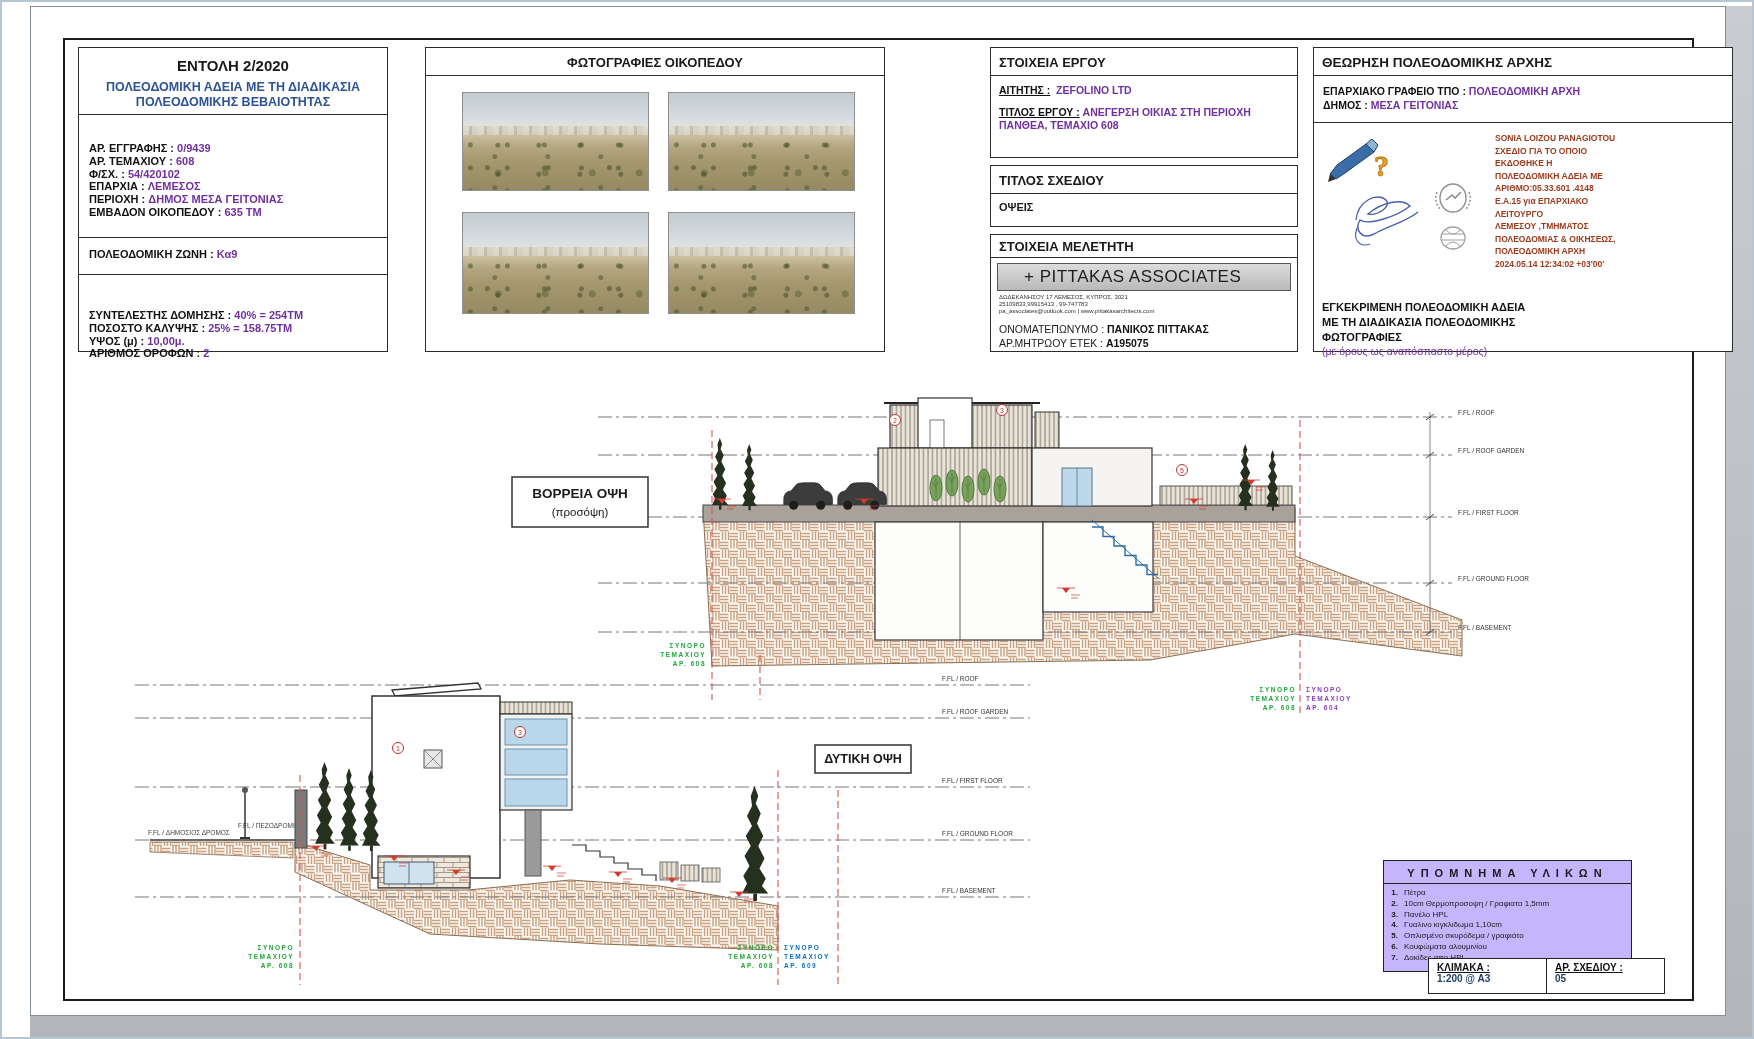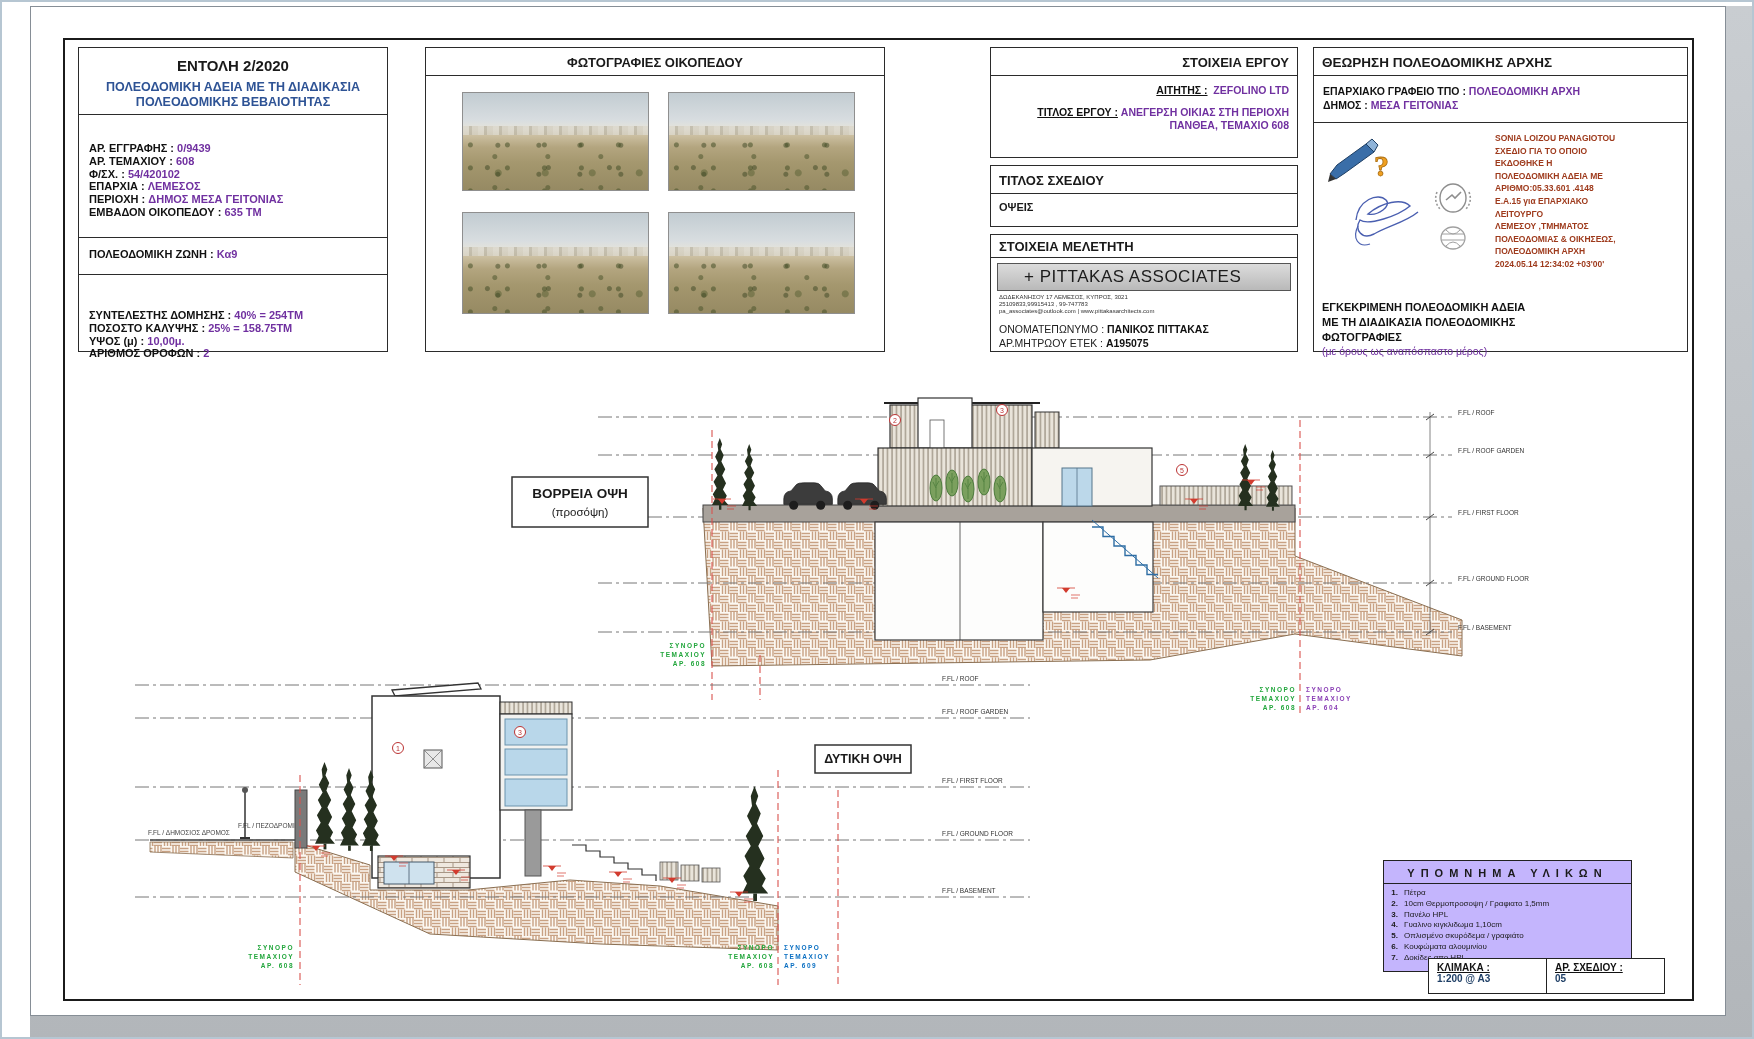--- a/index.html
+++ b/index.html
@@ -93,21 +93,21 @@
 </div>
 
 <div class="panel" style="left:425px;top:47px;width:460px;height:305px;">
   <div class="p-head" style="text-align:center;">ΦΩΤΟΓΡΑΦΙΕΣ ΟΙΚΟΠΕΔΟΥ</div>
 </div>
 <div class="photo" style="left:462px;top:92px;width:185px;height:97px;"></div>
 <div class="photo" style="left:668px;top:92px;width:185px;height:97px;"></div>
 <div class="photo" style="left:462px;top:212px;width:185px;height:100px;"></div>
 <div class="photo" style="left:668px;top:212px;width:185px;height:100px;"></div>
 
-<div class="pbox" style="left:990px;top:47px;width:308px;height:111px;text-align:right;">
+<div class="pbox" style="left:990px;top:47px;width:308px;height:111px;">
   <div class="p-head">ΣΤΟΙΧΕΙΑ ΕΡΓΟΥ</div>
   <div style="padding:8px 8px 0 8px;font-size:10.5px;line-height:13px;">
     <div><span class="ulbl">ΑΙΤΗΤΗΣ :</span>&nbsp; <span class="val">ZEFOLINO LTD</span></div>
     <div style="margin-top:9px;"><span class="ulbl">ΤΙΤΛΟΣ ΕΡΓΟΥ :</span> <span class="val">ΑΝΕΓΕΡΣΗ ΟΙΚΙΑΣ ΣΤΗ ΠΕΡΙΟΧΗ ΠΑΝΘΕΑ, ΤΕΜΑΧΙΟ 608</span></div>
   </div>
 </div>
 <div class="pbox" style="left:990px;top:165px;width:308px;height:62px;">
   <div class="p-head">ΤΙΤΛΟΣ ΣΧΕΔΙΟΥ</div>
   <div style="padding:7px 8px;font-size:11px;font-weight:bold;">ΟΨΕΙΣ</div>
 </div>
@@ -118,21 +118,21 @@
     <div>ΔΩΔΕΚΑΝΗΣΟΥ 17 ΛΕΜΕΣΟΣ, ΚΥΠΡΟΣ, 3021</div>
     <div>25109833,99915413 , 99-747783</div>
     <div>pa_associates@outlook.com | www.pittakasarchitects.com</div>
   </div>
   <div style="padding:6px 8px 0 8px;font-size:10.5px;line-height:14px;">
     <div><span style="color:#222;margin-top:26px;">ΟΝΟΜΑΤΕΠΩΝΥΜΟ :</span> <span class="lbl">ΠΑΝΙΚΟΣ ΠΙΤΤΑΚΑΣ</span></div>
     <div><span style="color:#222;">ΑΡ.ΜΗΤΡΩΟΥ ΕΤΕΚ :</span> <span class="lbl">A195075</span></div>
   </div>
 </div>
 
-<div class="panel" style="left:1313px;top:47px;width:375px;height:305px;">
+<div class="panel" style="left:1313px;top:47px;width:420px;height:305px;">
   <div class="p-head" style="font-size:13.5px;">ΘΕΩΡΗΣΗ ΠΟΛΕΟΔΟΜΙΚΗΣ ΑΡΧΗΣ</div>
   <div style="padding:8px 9px 0 9px;font-size:10.5px;line-height:14px;border-bottom:1.5px solid #2b2b2b;padding-bottom:10px;">
     <div><span class="lbl">ΕΠΑΡΧΙΑΚΟ ΓΡΑΦΕΙΟ ΤΠΟ :</span> <span class="val">ΠΟΛΕΟΔΟΜΙΚΗ ΑΡΧΗ</span></div>
     <div><span class="lbl">ΔΗΜΟΣ :</span> <span class="val">ΜΕΣΑ ΓΕΙΤΟΝΙΑΣ</span></div>
   </div>
 </div>
 
 <svg style="position:absolute;left:1328px;top:136px;" width="70" height="48" viewBox="0 0 70 48">
   <polygon points="2,38 9,29 38,8 46,16 17,37 8,43" fill="#3a6ea8" stroke="#1d3e63" stroke-width="1"></polygon>
   <polygon points="38,8 44,3 50,9 46,16" fill="#8fb4d9" stroke="#1d3e63" stroke-width="1"></polygon>

